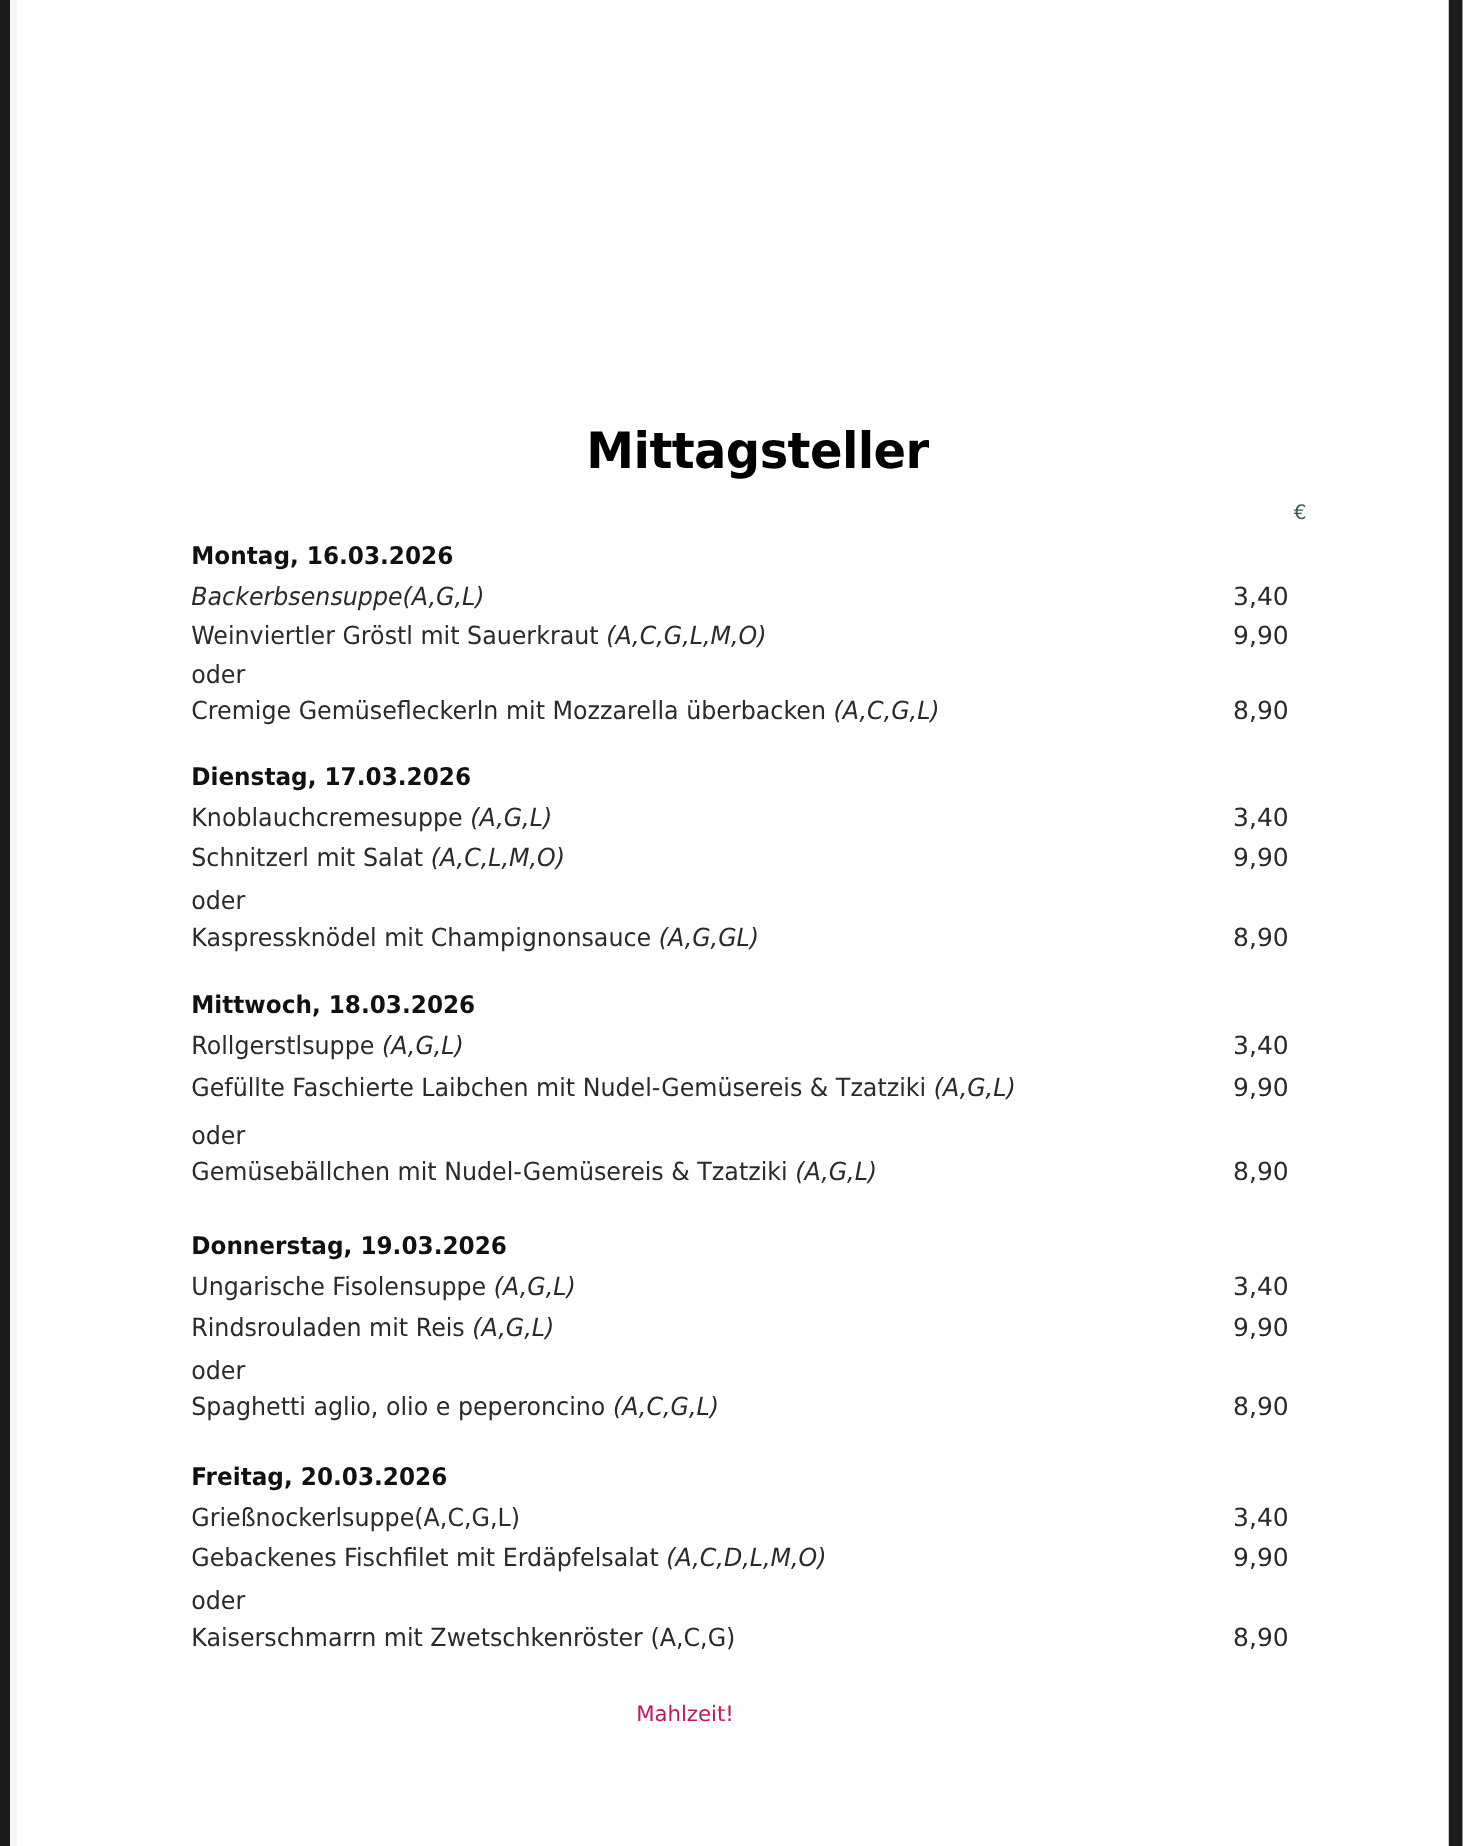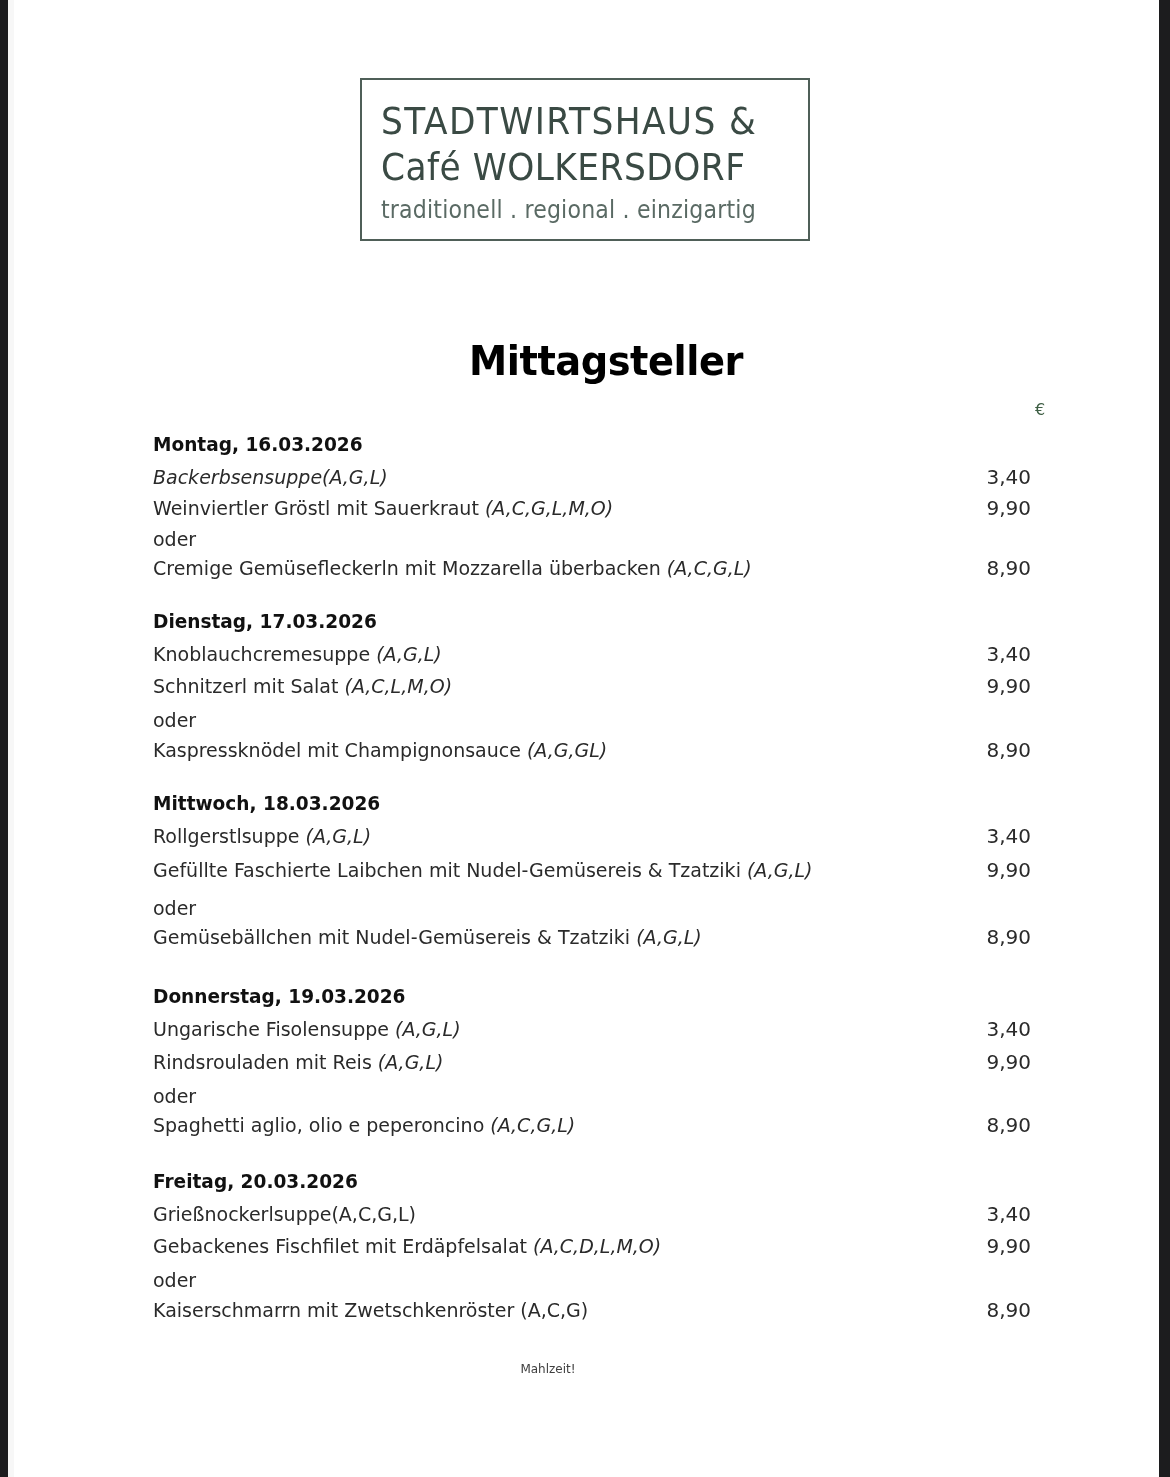--- a/index.html
+++ b/index.html
@@ -132,35 +132,30 @@
       color: #2a2a2a;
       text-align: right;
       white-space: nowrap;
     }
     .footer-note {
       position: absolute;
       left: 0;
       width: 1080px;
       top: 1362px;
       text-align: center;
-      font-size: 12px;
-      color: #404040;
+      font-size: 17px;
+      color: #be185d;
     }
   </style>
 </head>
 <body>
 
 <div class="page">
   <div class="page-shade"></div>
 
-  <div class="logo-box">
-    <div class="logo-line1">STADTWIRTSHAUS &amp;</div>
-    <div class="logo-line2">Café WOLKERSDORF</div>
-    <div class="logo-line3">traditionell . regional . einzigartig</div>
-  </div>
 
   <div class="title">Mittagsteller</div>
 
   <div class="currency">€</div>
 
   <div>
     <div class="day-heading" style="top:433px">Montag, 16.03.2026</div>
     <div class="dish italic-all" style="top:465px"><span>Backerbsensuppe</span><span class="allergens">(A,G,L)</span></div>
     <div class="price" style="top:465px">3,40</div>
     <div class="dish" style="top:496px"><span>Weinviertler Gröstl mit Sauerkraut </span><span class="allergens">(A,C,G,L,M,O)</span></div>

